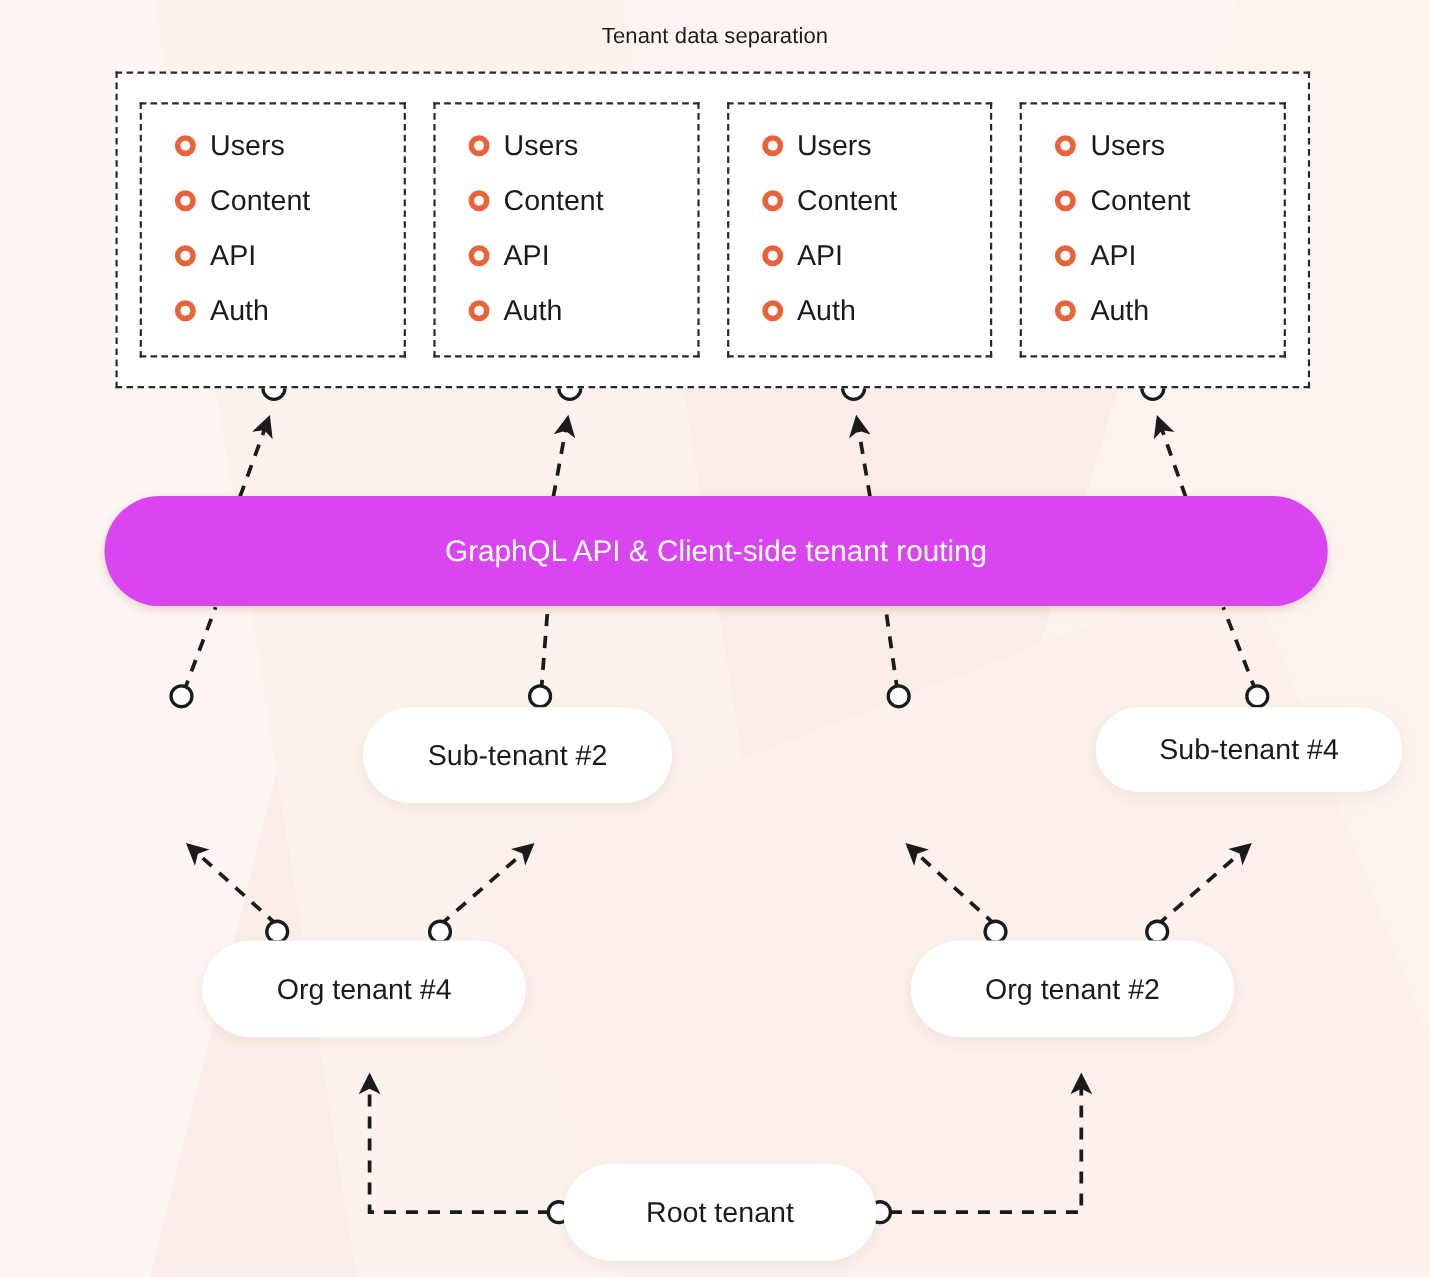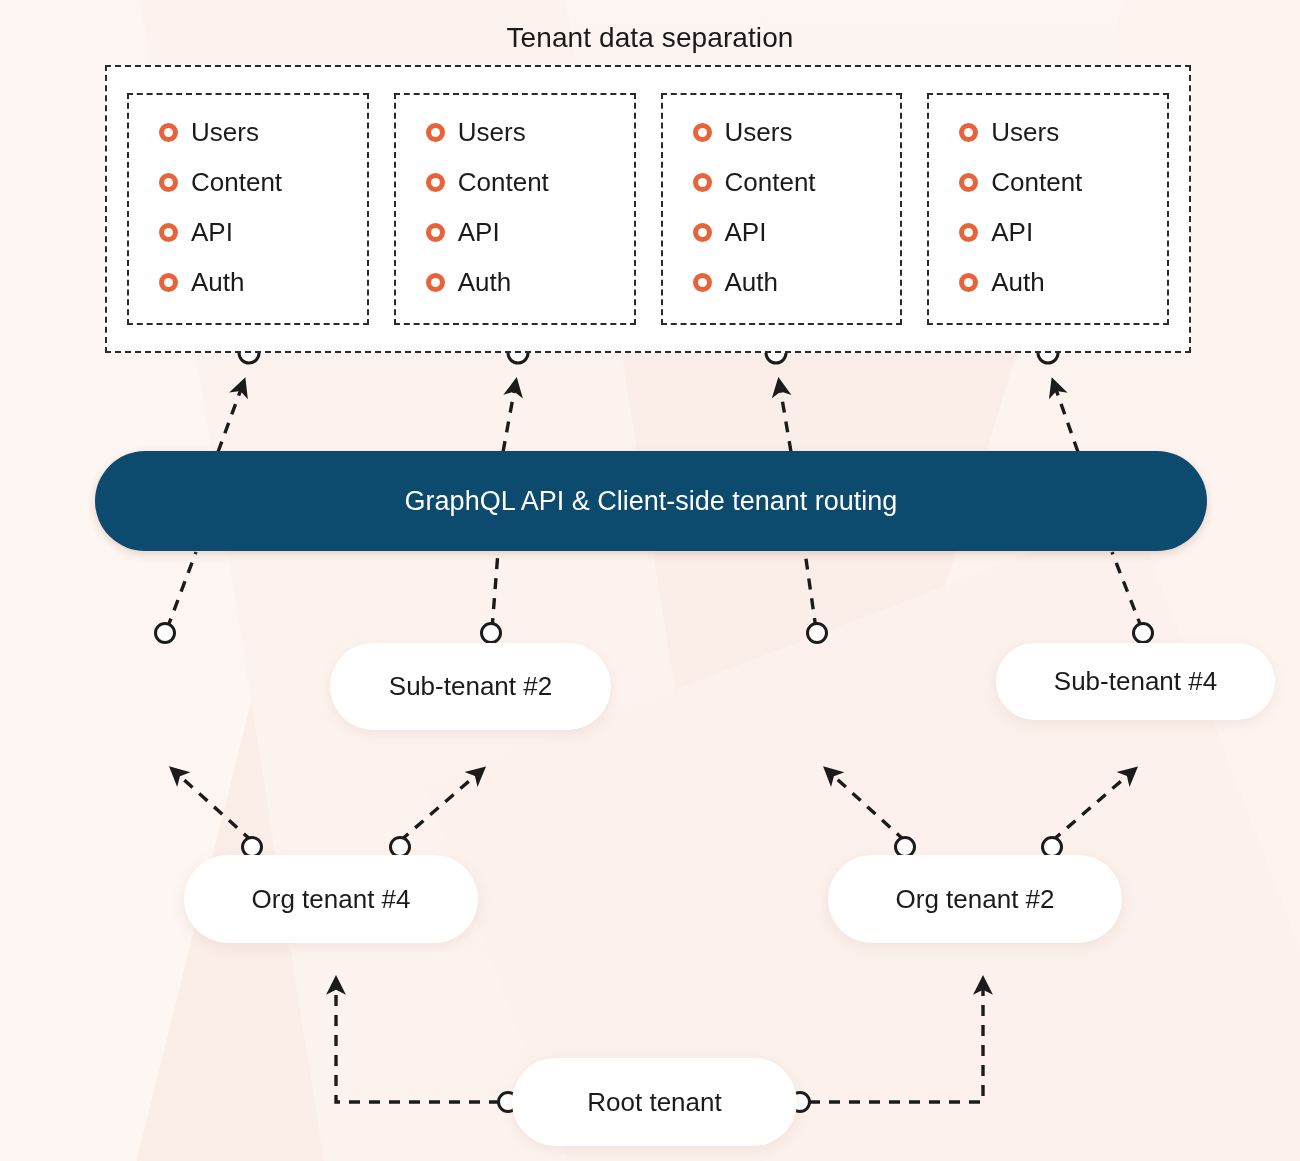--- a/index.html
+++ b/index.html
@@ -71,21 +71,21 @@
     z-index: 2;
     pointer-events: none;
   }
   
   .diagram-title {
     position: absolute;
     left: 0;
     top: 22px;
     width: 1300px;
     text-align: center;
-    font-size: 28px;
+    font-size: 20px;
     color: #1b1b1b;
     letter-spacing: 0.1px;
     z-index: 3;
   }
   
   .tenant-container {
     position: absolute;
     left: 105px;
     top: 65px;
     width: 1086px;
@@ -140,21 +140,21 @@
     line-height: 1;
     white-space: nowrap;
   }
   
   .api-bar {
     position: absolute;
     left: 95px;
     top: 451px;
     width: 1112px;
     height: 100px;
-    background: #0c4a6e;
+    background: #d946ef;
     border-radius: 50px;
     z-index: 3;
     display: flex;
     align-items: center;
     justify-content: center;
     color: #ffffff;
     font-size: 27px;
     box-shadow: 0 3px 9px rgba(160, 80, 50, 0.22);
   }
   

